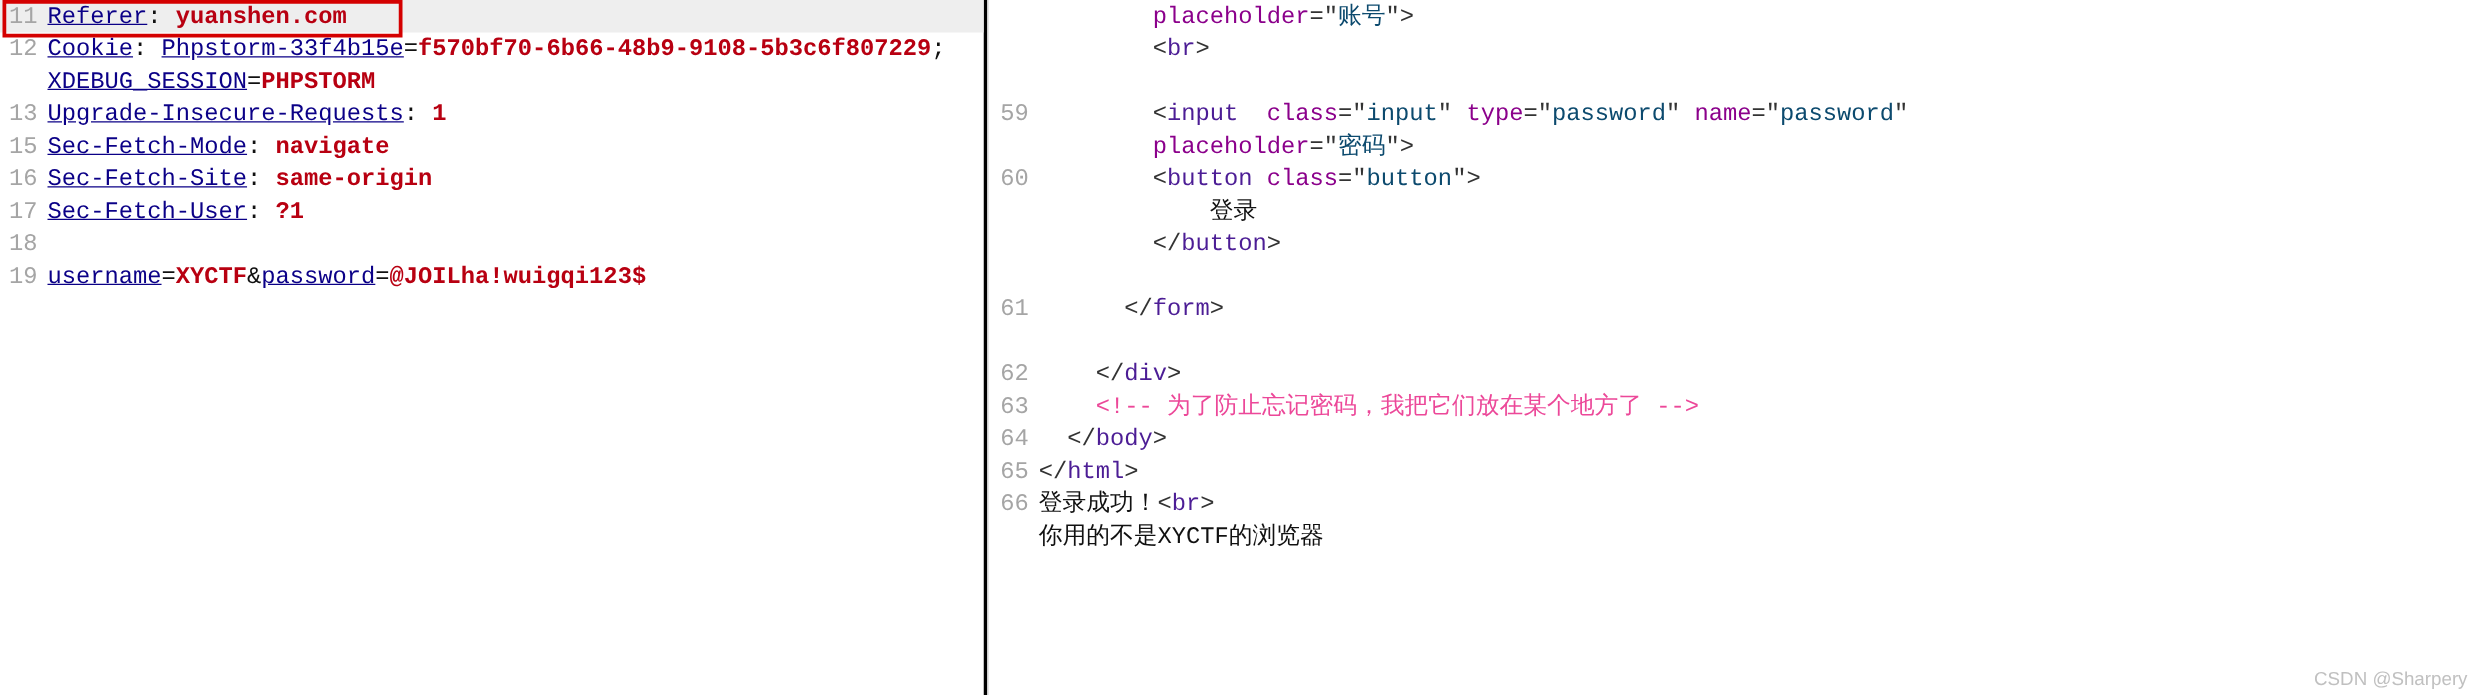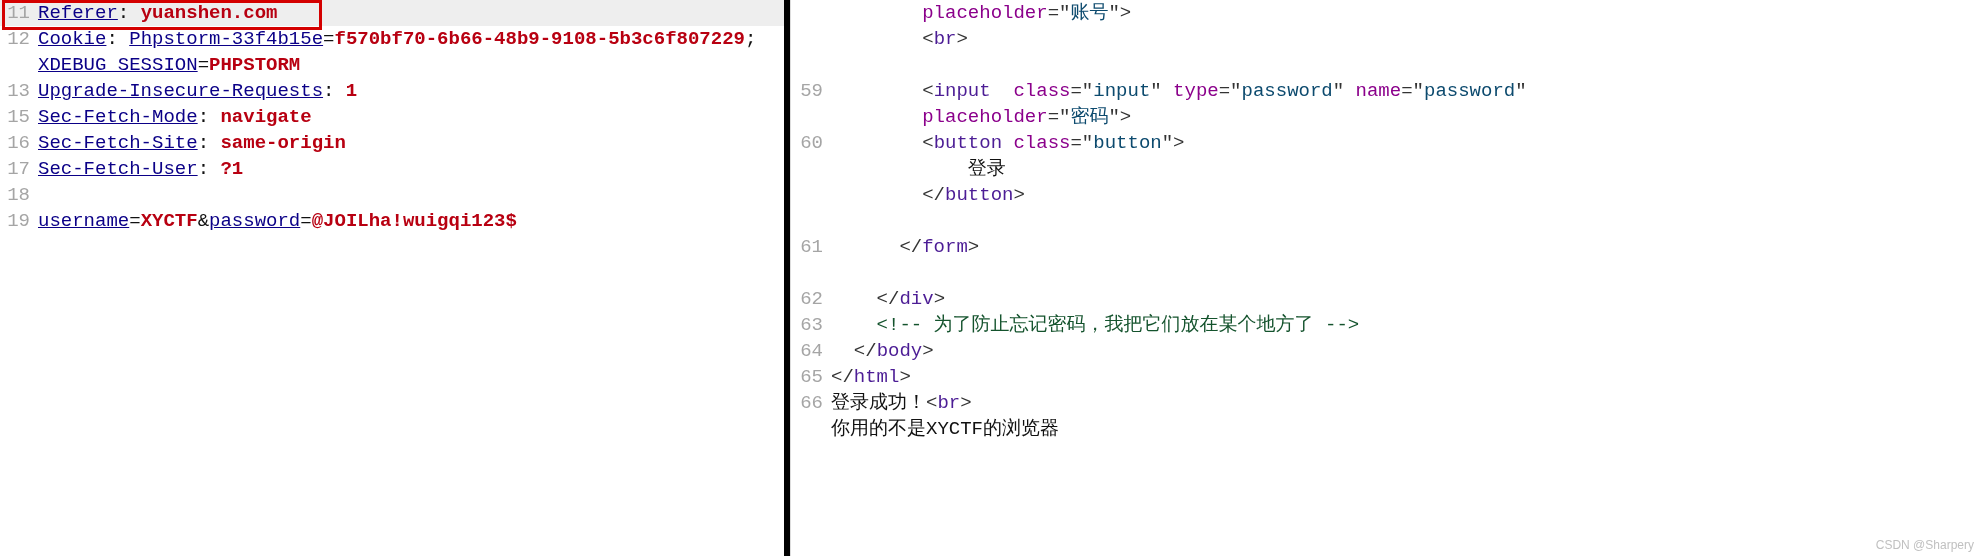--- a/index.html
+++ b/index.html
@@ -13,21 +13,21 @@
       overflow: hidden;
     }
     .pane {
       display: flex;
       flex-direction: column;
       overflow: hidden;
       position: relative;
     }
     .pane-left {
       width: 790px;
-      border-right: 6px solid #000000;
+      border-right: 3px solid #000000;
       background: #fff;
     }
     .pane-right {
       flex: 1;
       border-left: 1px solid #ddd;
       background: #fff;
     }
     .code-area {
       flex: 1;
       display: flex;
@@ -65,26 +65,26 @@
       height: 30px;
       pointer-events: none;
     }
     .c-key { color: #0b0087; text-decoration: underline; }    
     .c-val { color: #b80011; font-weight: bold; }    
     .c-tag { color: #4c1d95; }    
     .c-attr { color: #8b008b; }   
     .c-str { color: #0c4a6e; }    
     .c-pun { color: #333; }       
     .c-plain { color: #111; }
-    .c-comment { color: #14532d; }          
+    .c-comment { color: #ec4899; }          
     .watermark {
       position: absolute;
       right: 8px;
       bottom: 4px;
-      font-size: 12px;
+      font-size: 15px;
       color: #c0c0c0;
       font-family: Arial, sans-serif;
     }
   </style>
 </head>
 <body>
 
 <div class="pane pane-left">
   <div class="red-box"></div>
   <div class="code-area" id="left-code">

